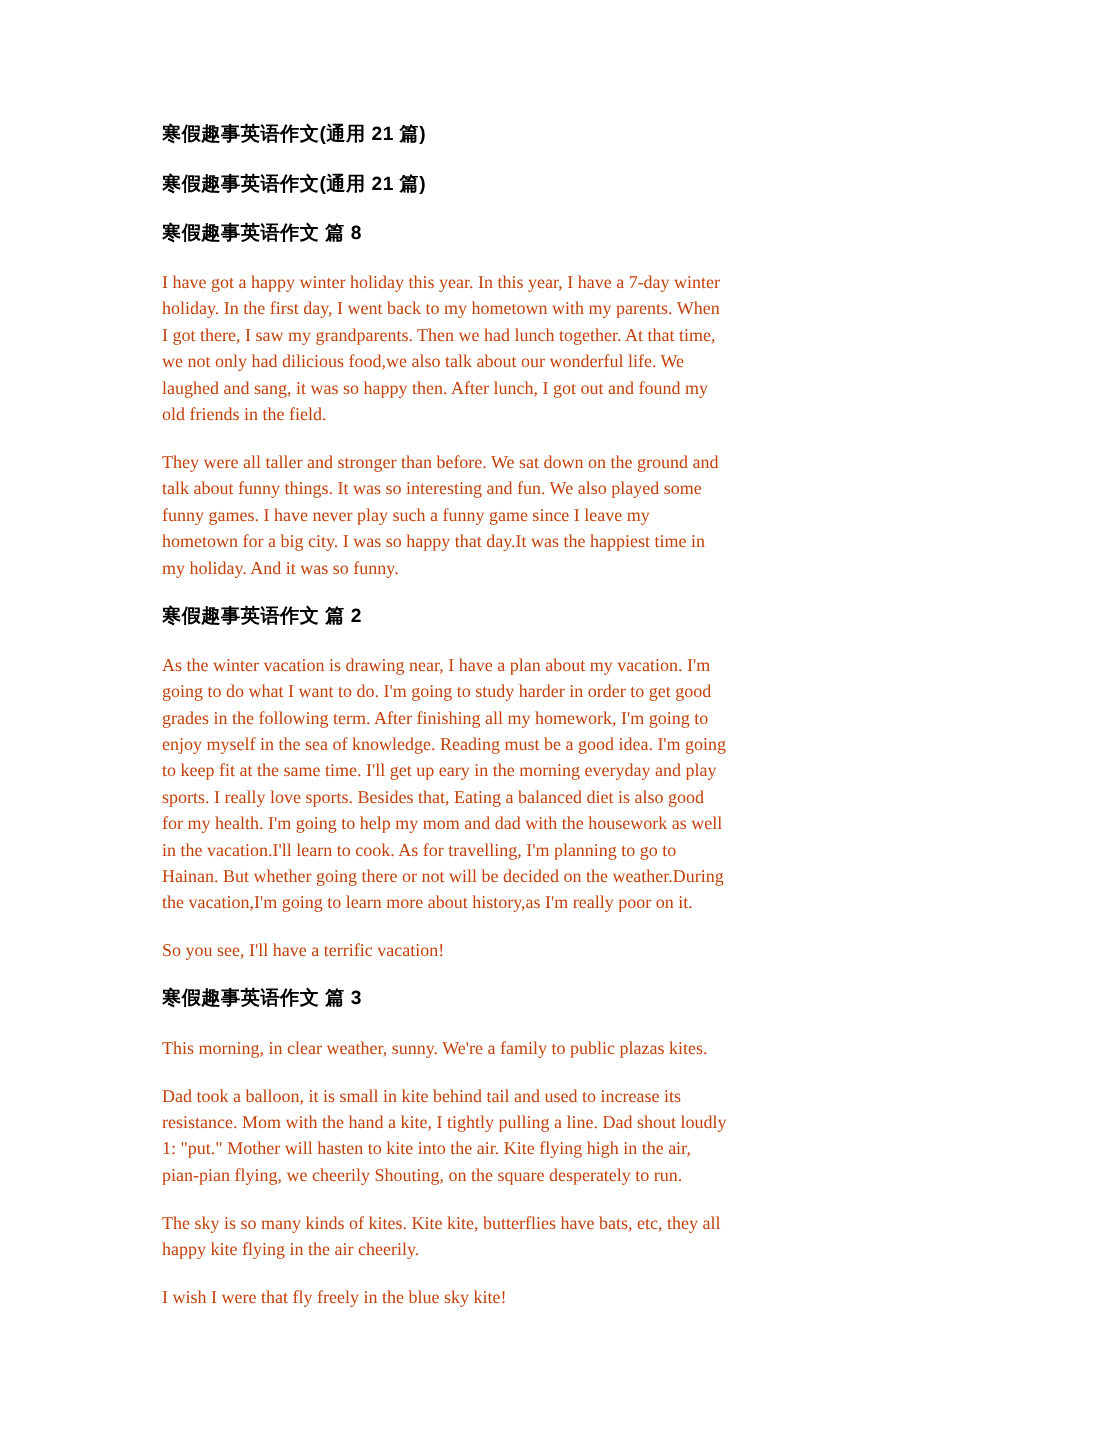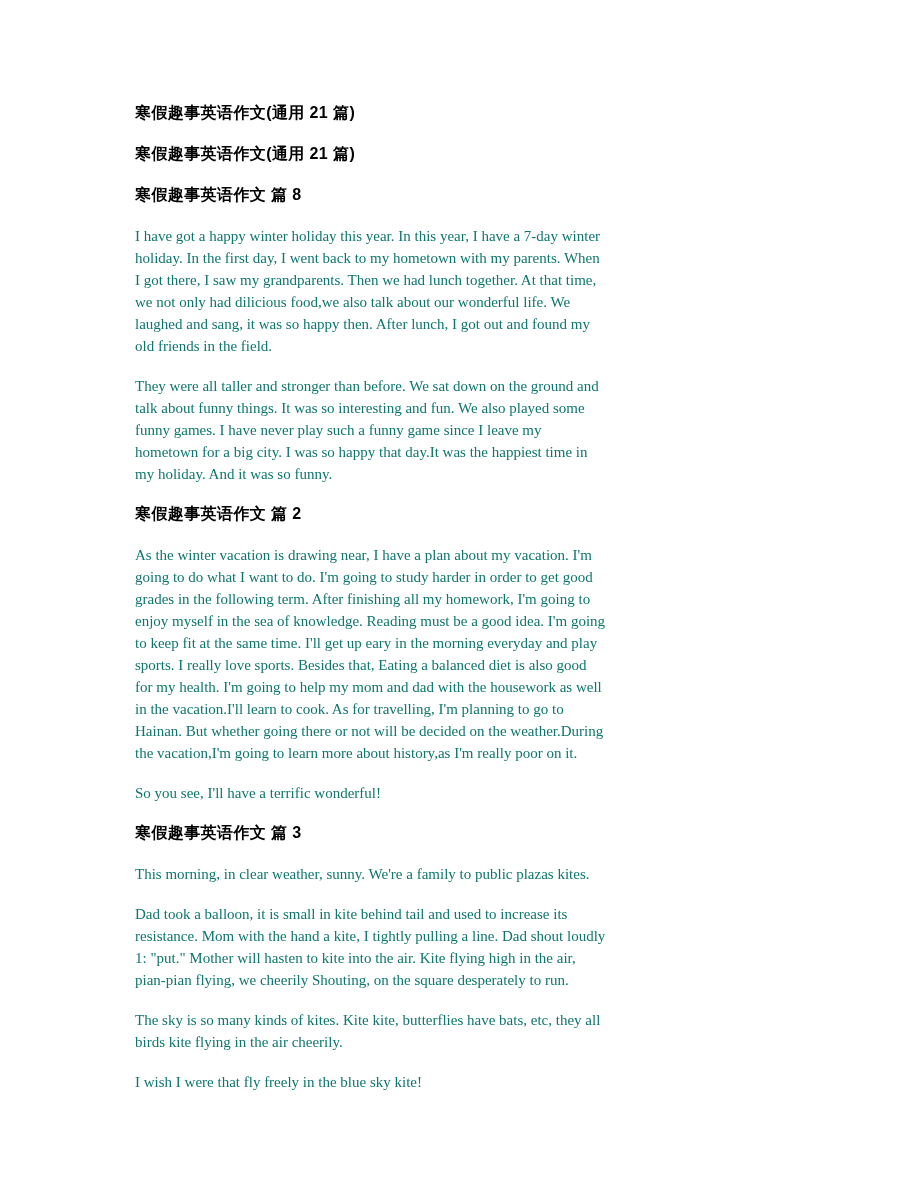--- a/index.html
+++ b/index.html
@@ -32,21 +32,21 @@
   }
   p.intro {
     line-height: 26px;
     margin: 0 0 15px 0;
   }
   p.en {
     font-family: "Liberation Serif", "DejaVu Serif", serif;
     font-weight: 400;
     font-size: 15px;
     line-height: 22px;
-    color: #0f766e;
+    color: #c2410c;
     margin: 0 0 18px 0;
     text-align: left;
   }
   section { margin: 0; padding: 0; }
 </style>
 </head>
 <body>
 
 <div class="page">
 
@@ -57,24 +57,24 @@
 
   <section>
     <h2 class="zh">寒假趣事英语作文 篇 8</h2>
     <p class="en">I have got a happy winter holiday this year. In this year, I have a 7-day winter holiday. In the first day, I went back to my hometown with my parents. When I got there, I saw my grandparents. Then we had lunch together. At that time, we not only had dilicious food,we also talk about our wonderful life. We laughed and sang, it was so happy then. After lunch, I got out and found my old friends in the field.</p>
     <p class="en">They were all taller and stronger than before. We sat down on the ground and talk about funny things. It was so interesting and fun. We also played some funny games. I have never play such a funny game since I leave my hometown for a big city. I was so happy that day.It was the happiest time in my holiday. And it was so funny.</p>
   </section>
 
   <section>
     <h2 class="zh">寒假趣事英语作文 篇 2</h2>
     <p class="en">As the winter vacation is drawing near, I have a plan about my vacation. I'm going to do what I want to do. I'm going to study harder in order to get good grades in the following term. After finishing all my homework, I'm going to enjoy myself in the sea of knowledge. Reading must be a good idea. I'm going to keep fit at the same time. I'll get up eary in the morning everyday and play sports. I really love sports. Besides that, Eating a balanced diet is also good for my health. I'm going to help my mom and dad with the housework as well in the vacation.I'll learn to cook. As for travelling, I'm planning to go to Hainan. But whether going there or not will be decided on the weather.During the vacation,I'm going to learn more about history,as I'm really poor on it.</p>
-    <p class="en">So you see, I'll have a terrific wonderful!</p>
+    <p class="en">So you see, I'll have a terrific vacation!</p>
   </section>
 
   <section>
     <h2 class="zh">寒假趣事英语作文 篇 3</h2>
     <p class="en">This morning, in clear weather, sunny. We're a family to public plazas kites.</p>
     <p class="en">Dad took a balloon, it is small in kite behind tail and used to increase its resistance. Mom with the hand a kite, I tightly pulling a line. Dad shout loudly 1: "put." Mother will hasten to kite into the air. Kite flying high in the air, pian-pian flying, we cheerily Shouting, on the square desperately to run.</p>
-    <p class="en">The sky is so many kinds of kites. Kite kite, butterflies have bats, etc, they all birds kite flying in the air cheerily.</p>
+    <p class="en">The sky is so many kinds of kites. Kite kite, butterflies have bats, etc, they all happy kite flying in the air cheerily.</p>
     <p class="en">I wish I were that fly freely in the blue sky kite!</p>
   </section>
 
 </div>
 
 </body></html>

